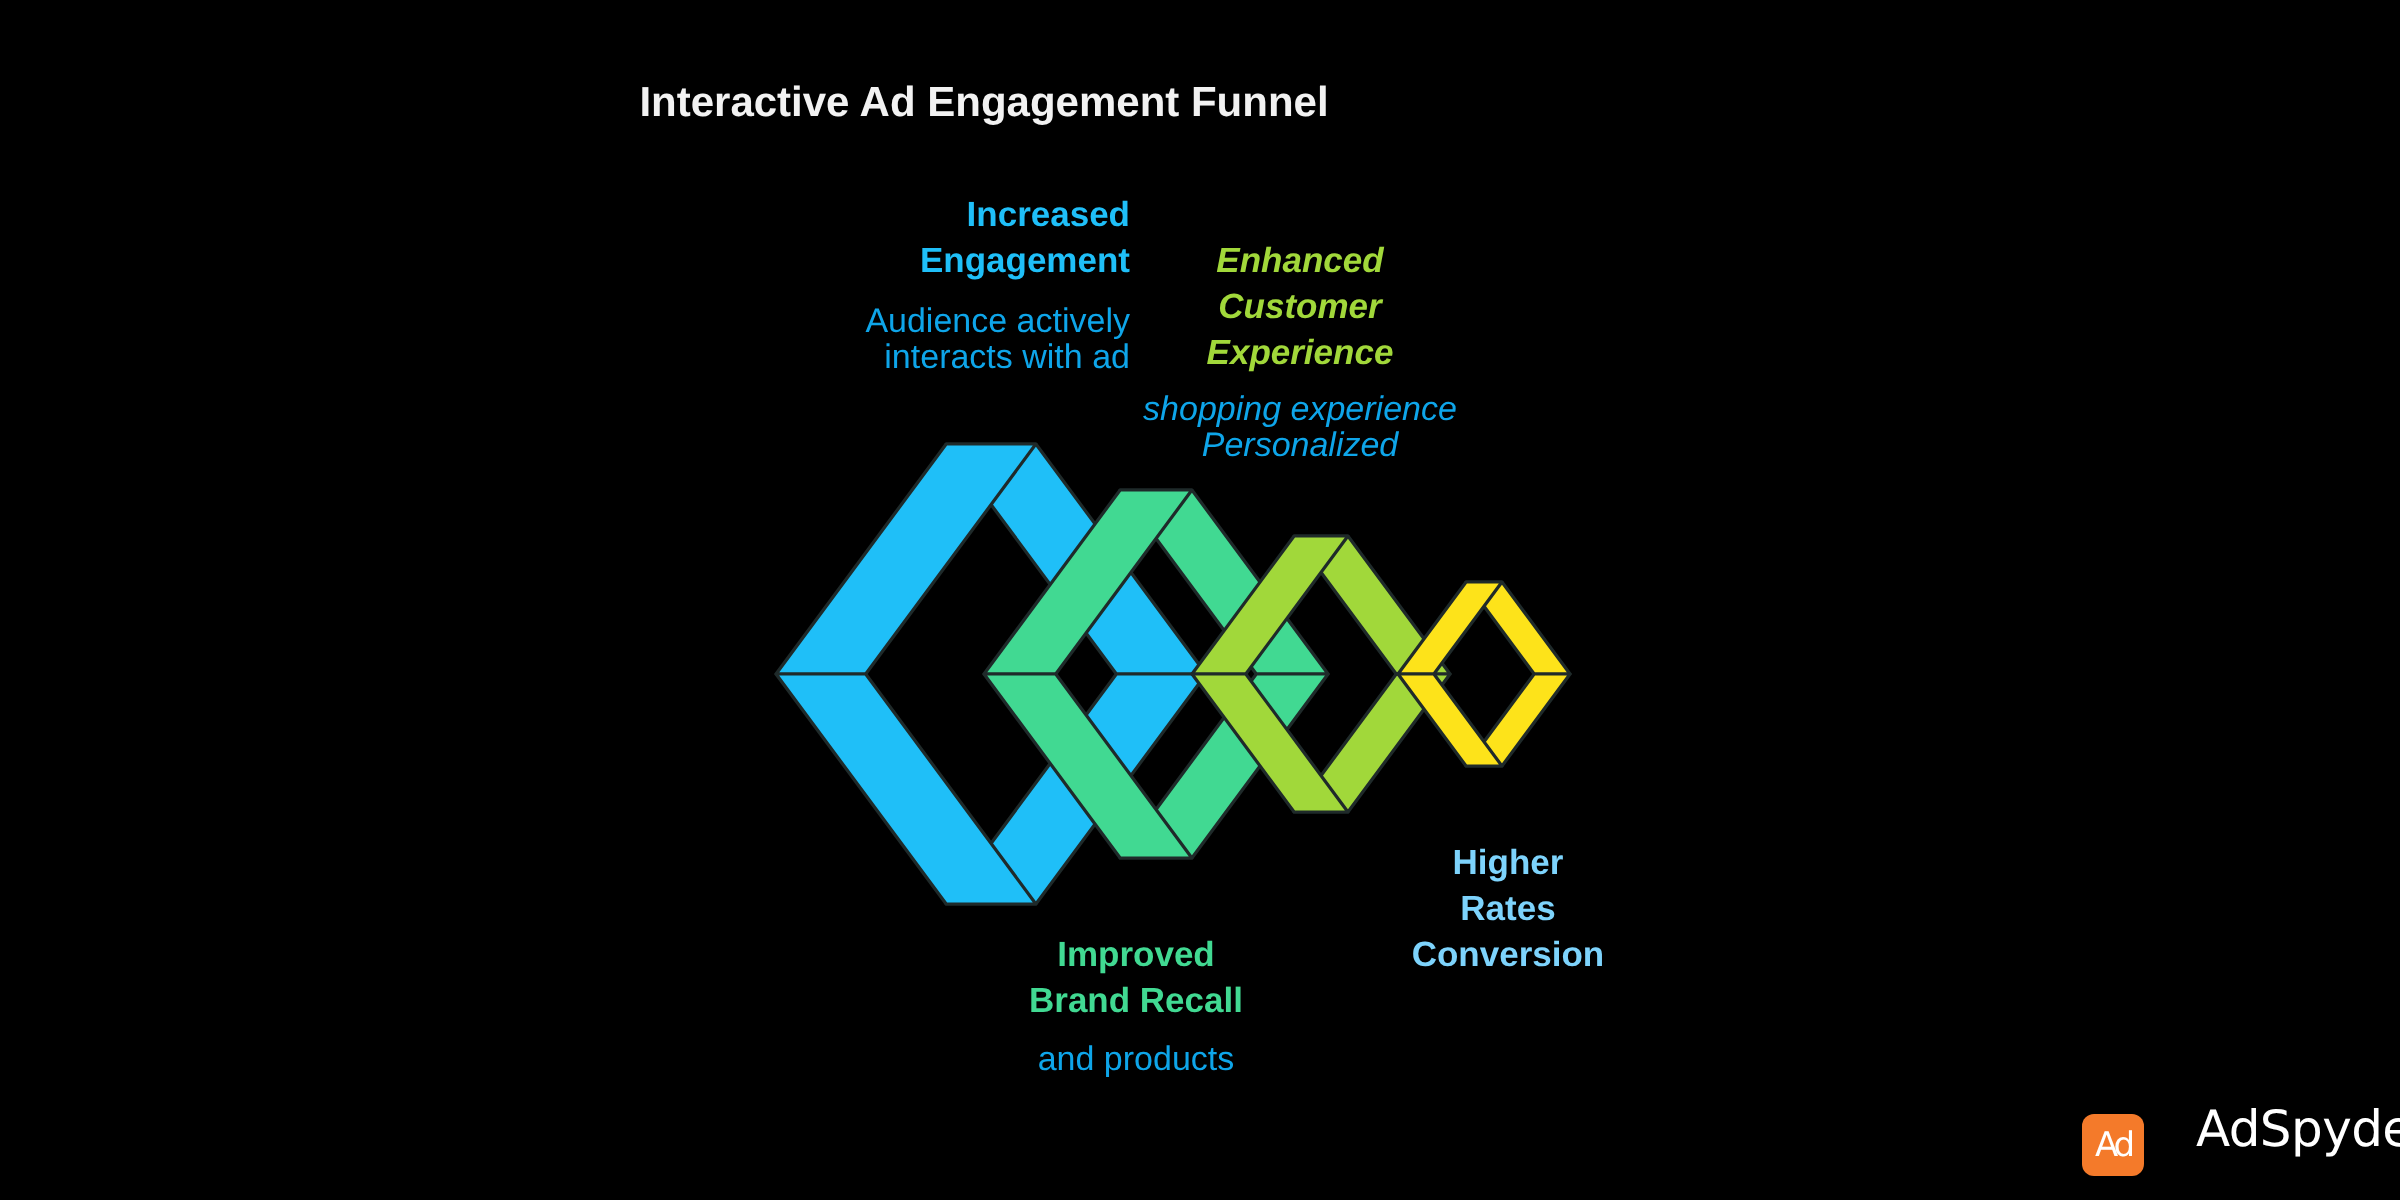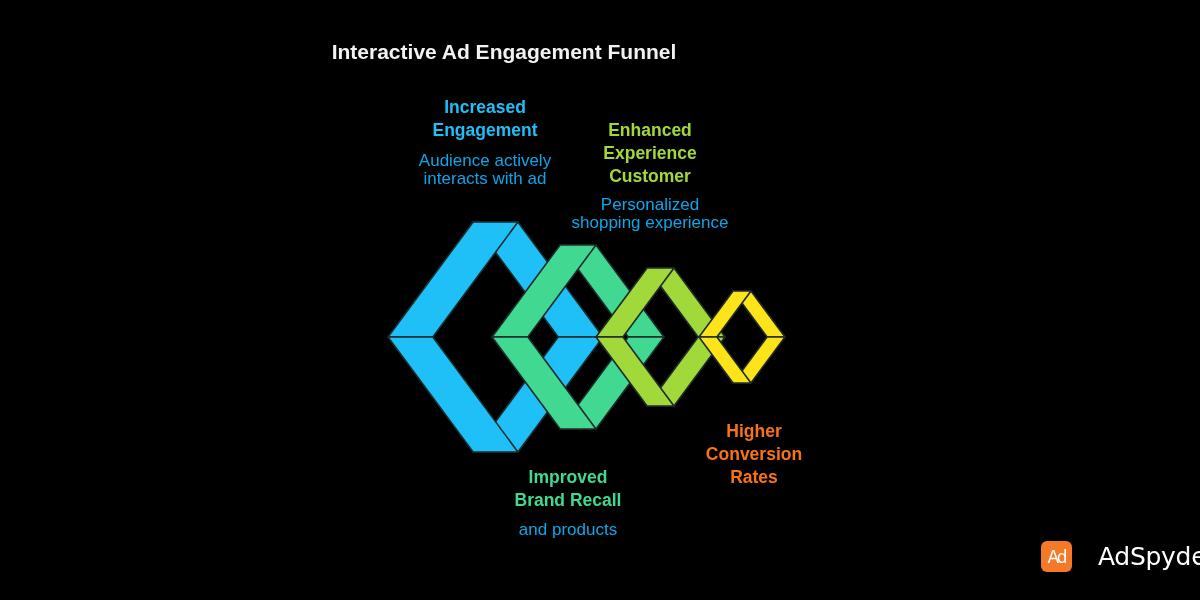--- a/index.html
+++ b/index.html
@@ -1,23 +1,23 @@
 <!DOCTYPE html>
 <html><head>
 <meta charset="utf-8">
 <style>
   html, body { margin:0; padding:0; background:#000; }
   body { width:1200px; height:600px; position:relative; overflow:hidden; font-family:"Liberation Sans", sans-serif; }
-  .title { position:absolute; left:12px; width:984px; top:40px; text-align:center; color:#f2f2f2; font-size:21px; font-weight:bold; }
+  .title { position:absolute; left:0; width:984px; top:40px; text-align:center; color:#f2f2f2; font-size:21px; font-weight:bold; }
   .block { position:absolute; text-align:center; }
   .head { font-weight:bold; font-size:17.5px; line-height:23px; }
   .desc { color:#0ea5e9; font-size:17px; line-height:18px; margin-top:10px; }
   svg.diagram { position:absolute; left:0; top:0; }
   .logo { position:absolute; left:1041px; top:541px; display:flex; align-items:center; }
-  .logo-badge { width:31px; height:31px; border-radius:6px; background:#f47a2a; color:#fff; font-size:17px; display:flex; align-items:center; justify-content:center; font-family:"DejaVu Sans", sans-serif; letter-spacing:-2px; }
+  .logo-badge { width:31px; height:31px; border-radius:6px; background:#f47a2a; color:#fff; font-size:17px; display:flex; align-items:center; justify-content:center; font-family:"DejaVu Sans", sans-serif; letter-spacing:-2px;margin-top:16px; }
   .logo-text { color:#fff; font-size:25px; margin-left:26px; font-family:"DejaVu Sans", sans-serif; letter-spacing:-0.3px; }
 </style>
 </head>
 <body>
 
 <div class="title">Interactive Ad Engagement Funnel</div>
 
 <svg class="diagram" width="1200" height="600">
   <g id="shapes">
       <polygon points="517.95,222 603.0500000000001,337 558.2,337 473.1,222" fill="#1fbff8" stroke="#1f2a2a" stroke-width="1.6" stroke-linejoin="round"></polygon>
@@ -32,57 +32,57 @@
       <polygon points="388,337 473.1,452 517.95,452 432.85,337" fill="#1fbff8" stroke="#1f2a2a" stroke-width="1.6" stroke-linejoin="round"></polygon>
       <polygon points="492,337 560.08,245 595.96,245 527.88,337" fill="#41d992" stroke="#1f2a2a" stroke-width="1.6" stroke-linejoin="round"></polygon>
       <polygon points="492,337 560.08,429 595.96,429 527.88,337" fill="#41d992" stroke="#1f2a2a" stroke-width="1.6" stroke-linejoin="round"></polygon>
       <polygon points="596,337 647.06,268 673.9699999999999,268 622.91,337" fill="#a1d83a" stroke="#1f2a2a" stroke-width="1.6" stroke-linejoin="round"></polygon>
       <polygon points="596,337 647.06,406 673.9699999999999,406 622.91,337" fill="#a1d83a" stroke="#1f2a2a" stroke-width="1.6" stroke-linejoin="round"></polygon>
       <polygon points="699,337 733.04,291 750.98,291 716.94,337" fill="#fde31a" stroke="#1f2a2a" stroke-width="1.6" stroke-linejoin="round"></polygon>
       <polygon points="699,337 733.04,383 750.98,383 716.94,337" fill="#fde31a" stroke="#1f2a2a" stroke-width="1.6" stroke-linejoin="round"></polygon>
     </g>
 </svg>
 
-<div class="block" style="left:405px; top:96px; width:160px;">
+<div class="block" style="left:405px; top:96px; width:160px;text-align:right;">
   <div class="head" style="color:#1fbff8">
     <div>Increased</div>
     <div>Engagement</div>
   </div>
   <div class="desc">
     <div>Audience actively</div>
     <div>interacts with ad</div>
   </div>
 </div>
 
-<div class="block" style="left:570px; top:119px; width:160px;">
+<div class="block" style="left:570px; top:119px; width:160px;font-style:italic;">
   <div class="head" style="color:#a1d83a">
     <div>Enhanced</div>
+    <div>Customer</div>
     <div>Experience</div>
-    <div>Customer</div>
   </div>
   <div class="desc" style="margin-top:8px">
+    <div>shopping experience</div>
     <div>Personalized</div>
-    <div>shopping experience</div>
   </div>
 </div>
 
 <div class="block" style="left:488px; top:466px; width:160px;">
   <div class="head" style="color:#41d992">
     <div>Improved</div>
     <div>Brand Recall</div>
   </div>
   <div class="desc" style="margin-top:9px">
     <div>and products</div>
   </div>
 </div>
 
 <div class="block" style="left:674px; top:420px; width:160px;">
-  <div class="head" style="color:#f97316">
+  <div class="head" style="color:#7dd3fc">
     <div>Higher</div>
+    <div>Rates</div>
     <div>Conversion</div>
-    <div>Rates</div>
   </div>
 </div>
 
 <div class="logo">
   <div class="logo-badge">Ad</div>
   <div class="logo-text">AdSpyder</div>
 </div>
 
 </body></html>

